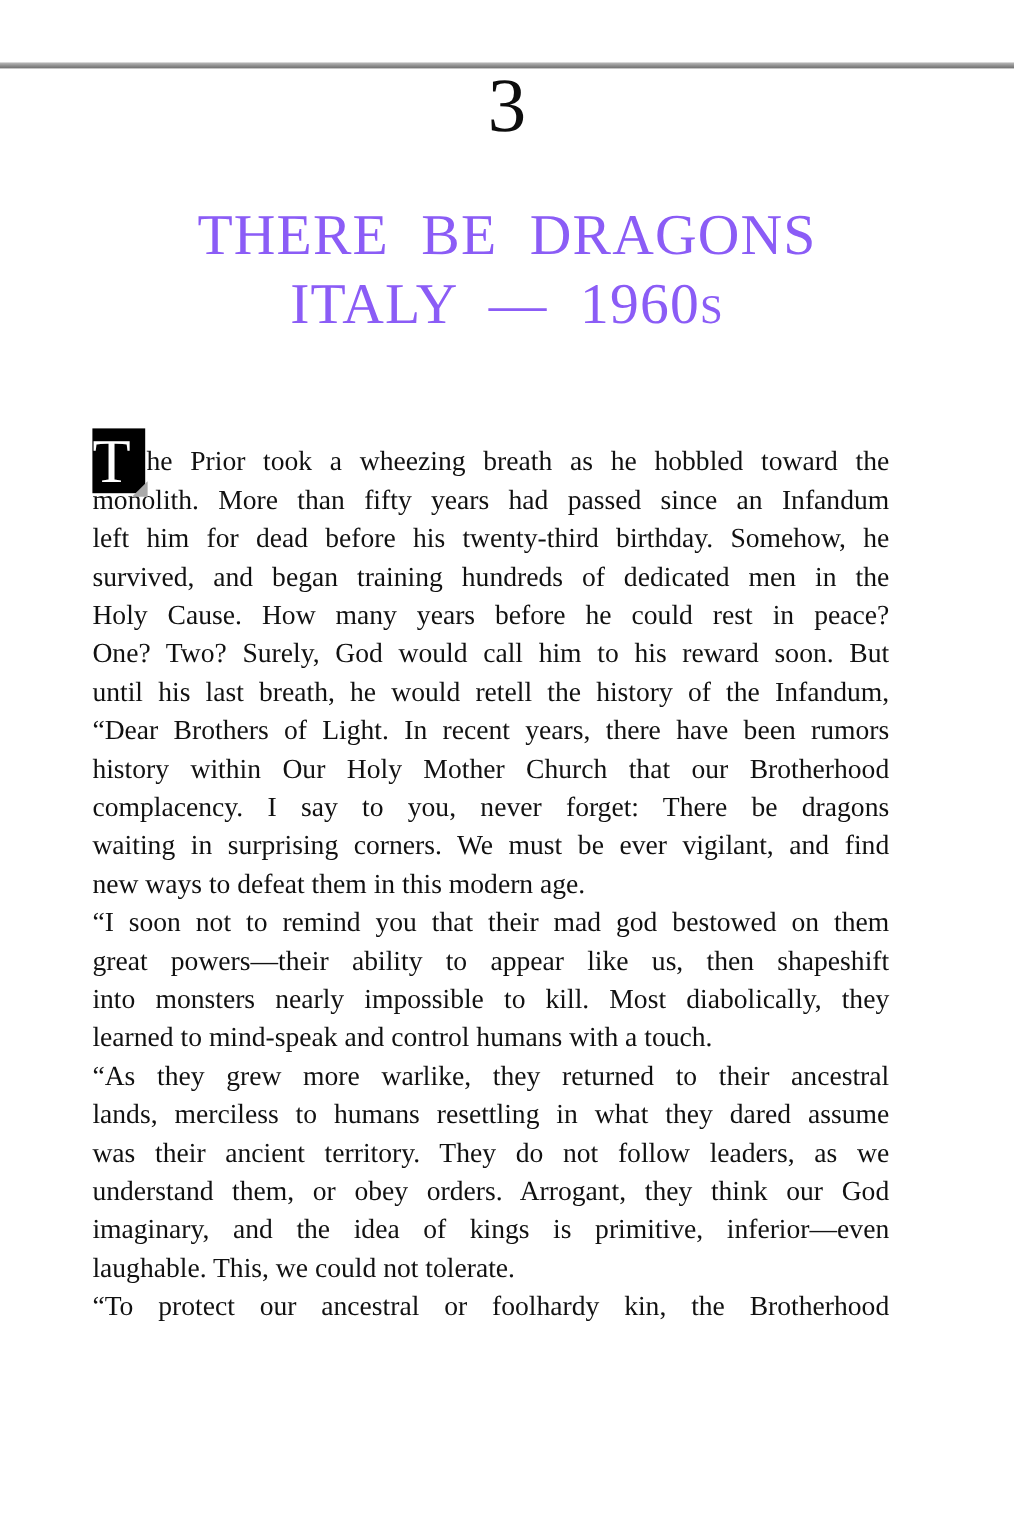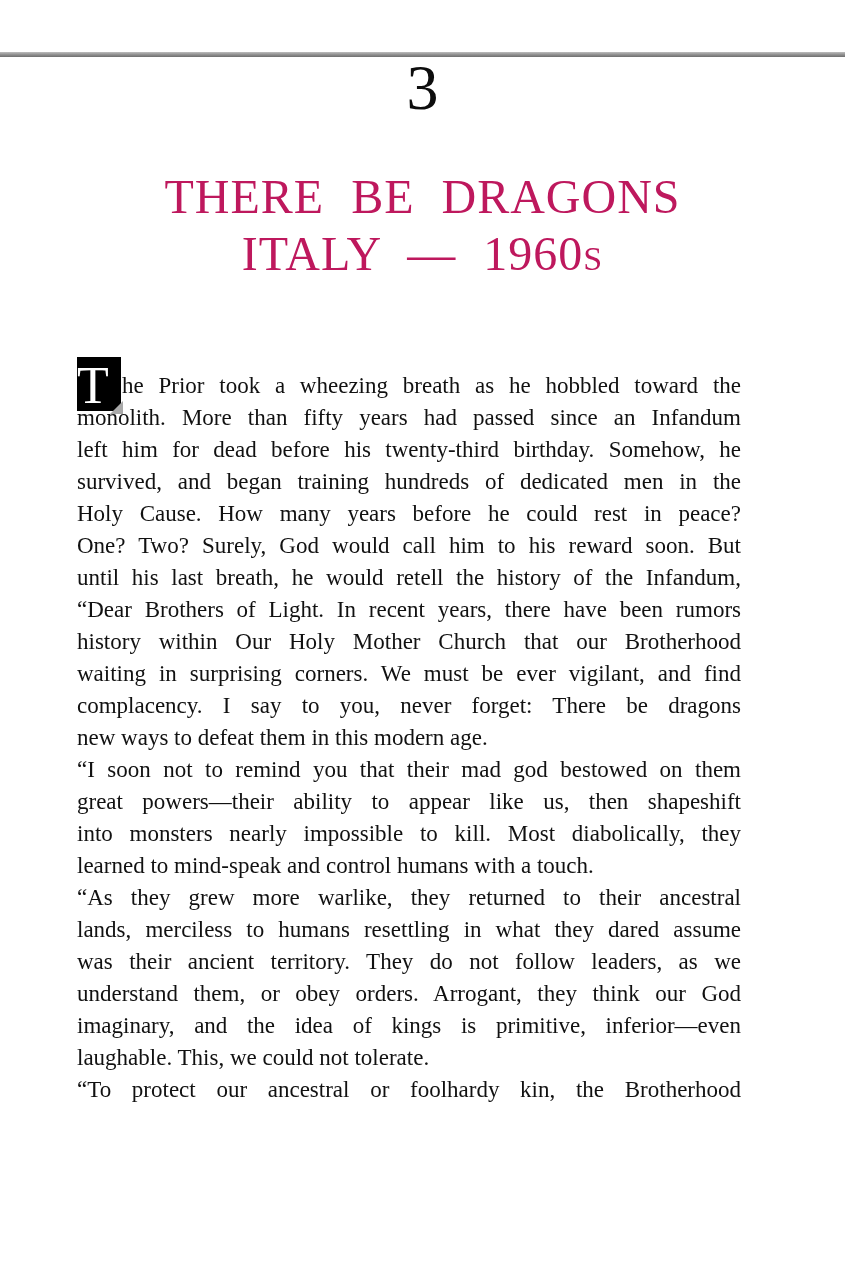--- a/index.html
+++ b/index.html
@@ -29,21 +29,21 @@
   }
   .chapter-title {
     margin: 44px 0 0 0;
     text-align: center;
     font-weight: normal;
     font-variant: small-caps;
     font-size: 48px;
     line-height: 57px;
     letter-spacing: 1px;
     word-spacing: 14px;
-    color: #be185d;
+    color: #8b5cf6;
   }
   .title-line { display: block; }
   .body-text {
     margin: 86px 104px 0 77px;
     font-size: 23px;
   }
   .paragraph { margin: 0; }
   .line {
     line-height: 32px;
     text-align: justify;
@@ -92,22 +92,22 @@
         <div class="line">monolith. More than fifty years had passed since an Infandum</div>
         <div class="line">left him for dead before his twenty-third birthday. Somehow, he</div>
         <div class="line">survived, and began training hundreds of dedicated men in the</div>
         <div class="line">Holy Cause. How many years before he could rest in peace?</div>
         <div class="line">One? Two? Surely, God would call him to his reward soon. But</div>
         <div class="line">until his last breath, he would retell the history of the Infandum,</div>
       </div>
       <div class="paragraph">
         <div class="line">“Dear Brothers of Light. In recent years, there have been rumors</div>
         <div class="line">history within Our Holy Mother Church that our Brotherhood</div>
+        <div class="line">complacency. I say to you, never forget: There be dragons</div>
         <div class="line">waiting in surprising corners. We must be ever vigilant, and find</div>
-        <div class="line">complacency. I say to you, never forget: There be dragons</div>
         <div class="line no-justify">new ways to defeat them in this modern age.</div>
       </div>
       <div class="paragraph">
         <div class="line">“I soon not to remind you that their mad god bestowed on them</div>
         <div class="line">great powers—their ability to appear like us, then shapeshift</div>
         <div class="line">into monsters nearly impossible to kill. Most diabolically, they</div>
         <div class="line no-justify">learned to mind-speak and control humans with a touch.</div>
       </div>
       <div class="paragraph">
         <div class="line">“As they grew more warlike, they returned to their ancestral</div>

